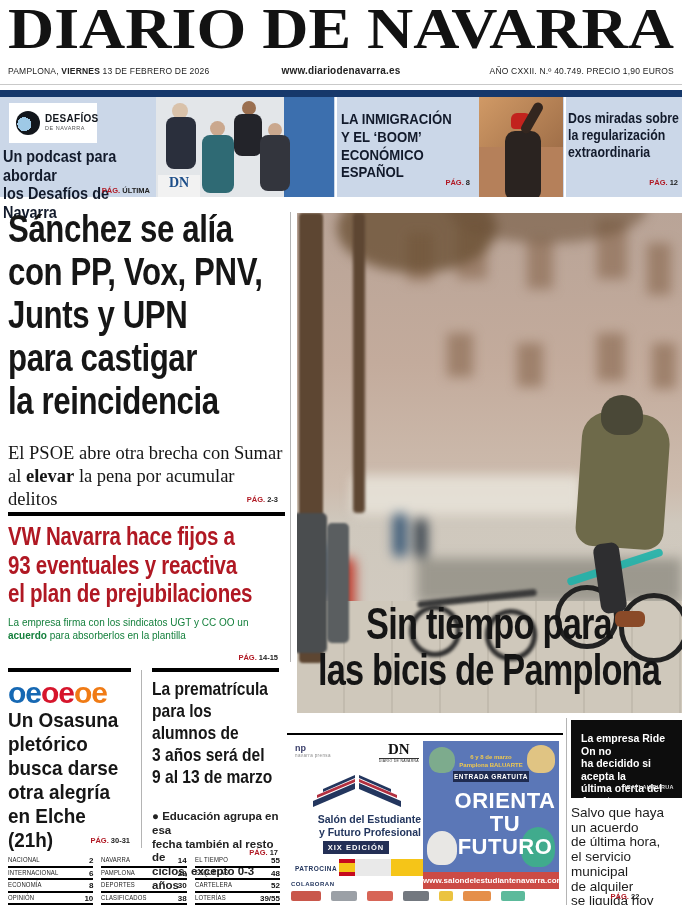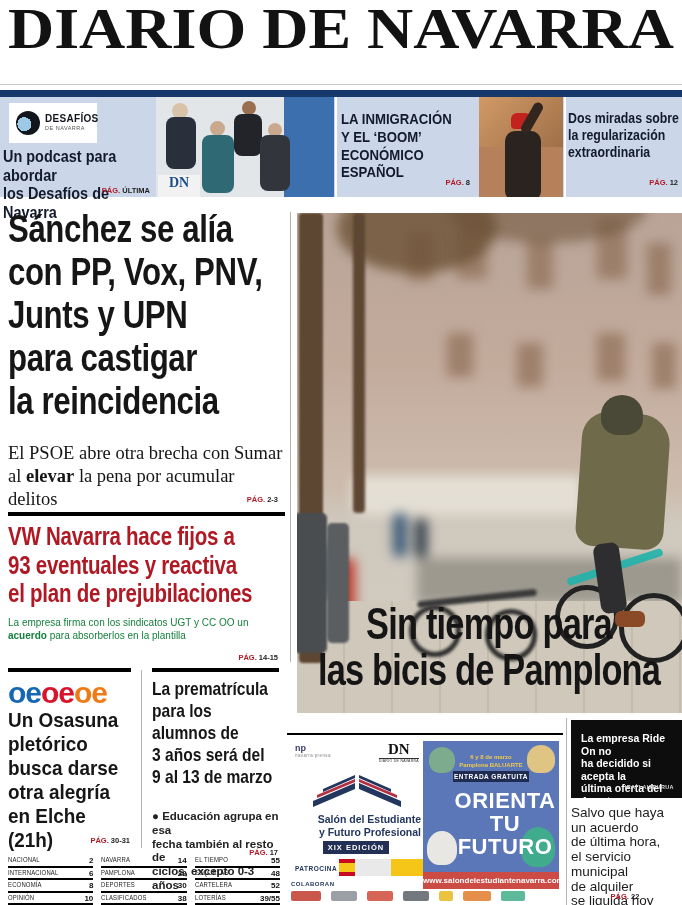--- a/index.html
+++ b/index.html
@@ -143,20 +143,25 @@
   #salvo-page { position:absolute; left:571px; top:892px; width:108px; text-align:center; }
 </style>
 </head>
 <body>
 
 <div id="page">
 
   <svg id="masthead" viewBox="0 0 666 60">
     <text x="0" y="48" font-size="56" textLength="666" lengthAdjust="spacingAndGlyphs">DIARIO DE NAVARRA</text>
   </svg>
+  <div id="dateline">
+    <div class="left"><span>PAMPLONA, </span><b>VIERNES</b><span> 13 DE FEBRERO DE 2026</span></div>
+    <div class="mid">www.diariodenavarra.es</div>
+    <div class="right">AÑO CXXII. N.º 40.749. PRECIO 1,90 EUROS</div>
+  </div>
   <div id="rule-under-date"></div>
 
   <div id="promo">
     <div id="promo-topbar"></div>
 
     <div id="promo1-logo">
       <div class="circ"></div>
       <div class="t1">DESAFÍOS</div>
       <div class="t2">DE NAVARRA</div>
     </div>

